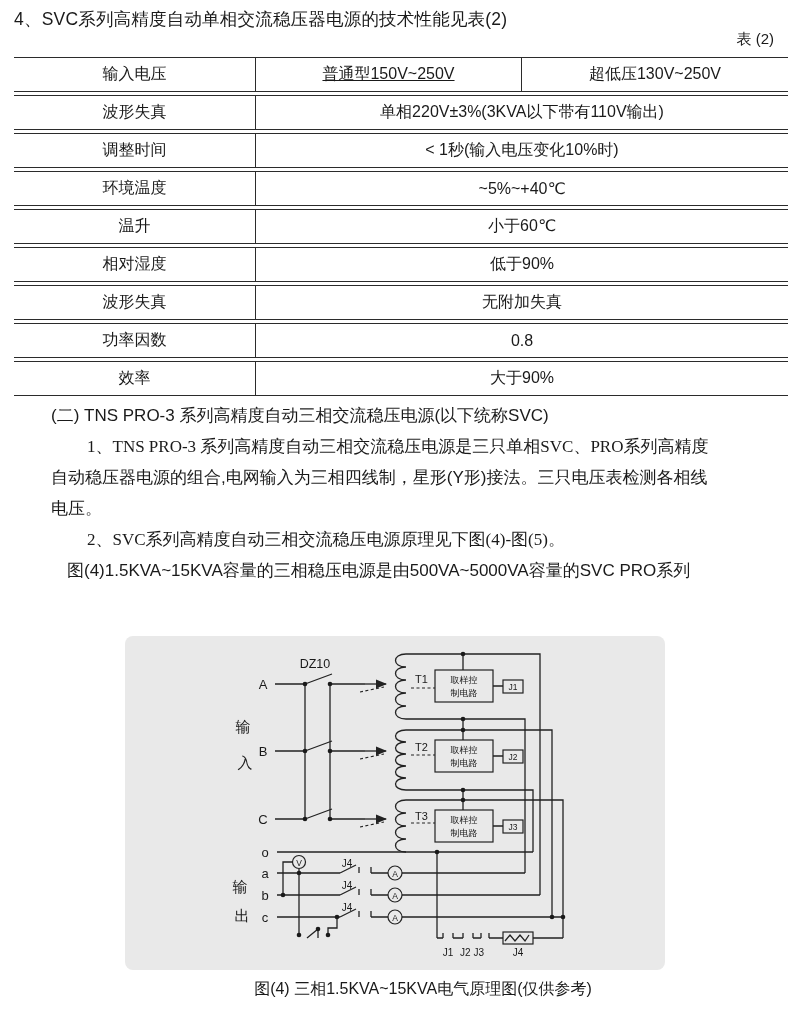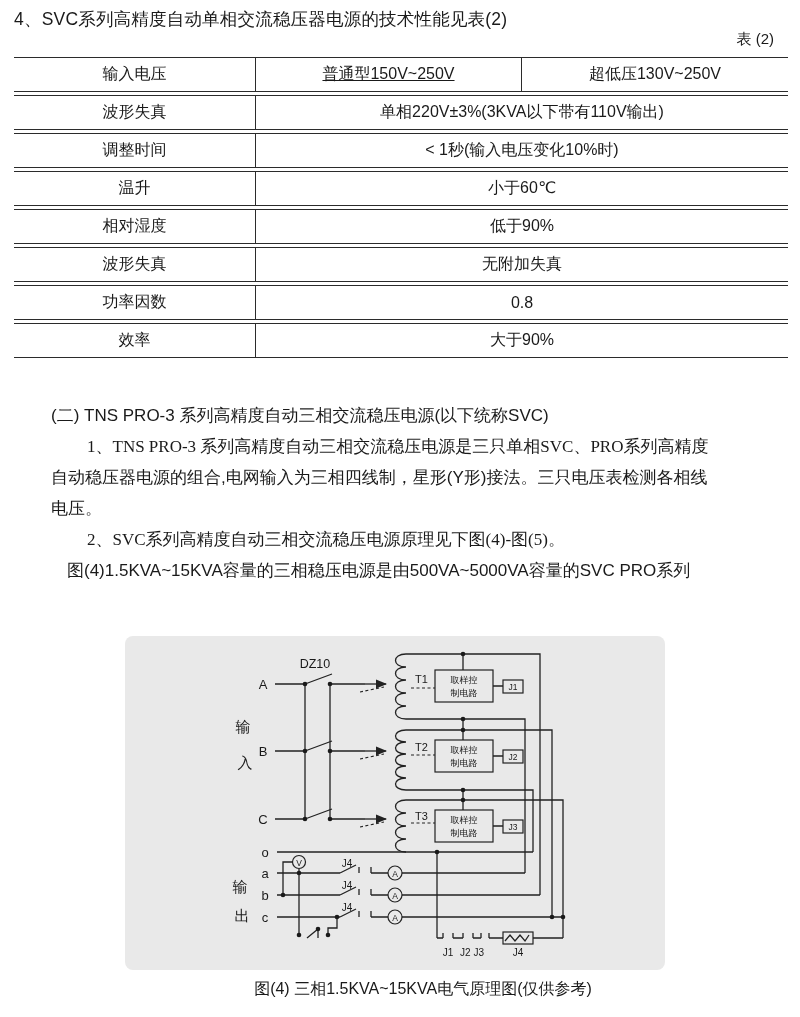--- a/index.html
+++ b/index.html
@@ -55,20 +55,24 @@
     <td class="c2">普通型150V~250V</td>
     <td>超低压130V~250V</td>
   </tr>
   <tr>
         <td class="c1">波形失真</td>
         <td colspan="2">单相220V±3%(3KVA以下带有110V输出)</td>
       </tr>
   <tr>
         <td class="c1">调整时间</td>
         <td colspan="2">&lt; 1秒(输入电压变化10%时)</td>
+      </tr>
+  <tr>
+        <td class="c1">环境温度</td>
+        <td colspan="2">~5%~+40℃</td>
       </tr>
   <tr>
         <td class="c1">温升</td>
         <td colspan="2">小于60℃</td>
       </tr>
   <tr>
         <td class="c1">相对湿度</td>
         <td colspan="2">低于90%</td>
       </tr>
   <tr>

